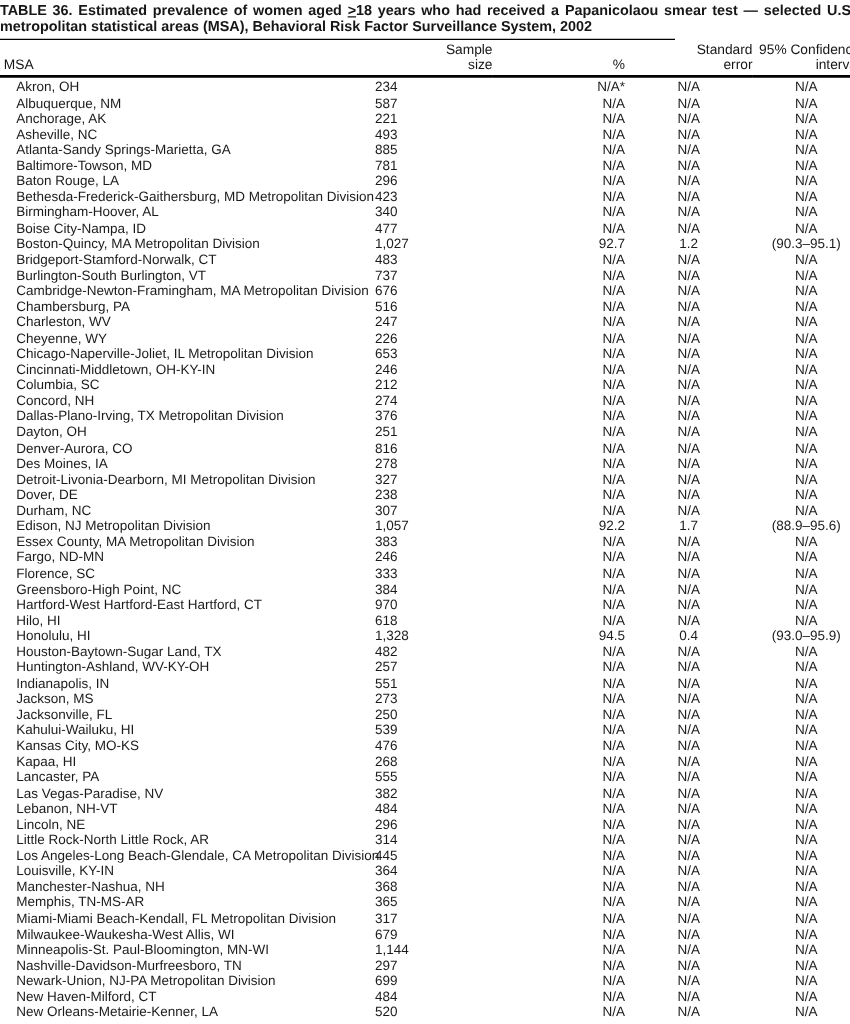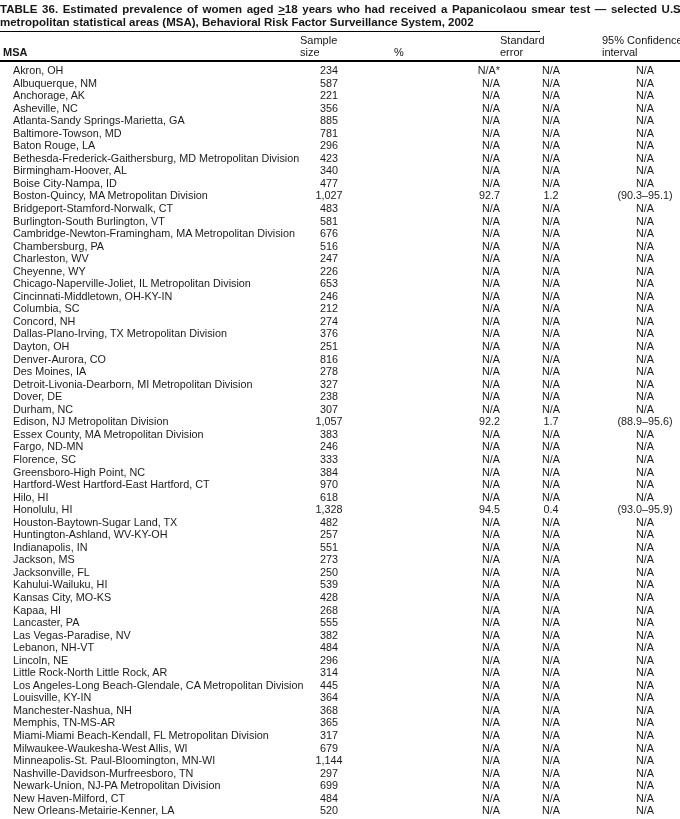--- a/index.html
+++ b/index.html
@@ -28,38 +28,38 @@
     table-layout: fixed;
     border-collapse: collapse;
     width: 688px;
     font-size: 10.8px;
   }
   thead th {
     font-weight: normal;
     font-size: 11px;
     line-height: 11.5px;
     vertical-align: bottom;
-    text-align: left;
+    text-align: right;
     padding: 3px 0 2px 0;
     border-bottom: 2.5px solid #000;
     color: #161616;
   }
-  thead th.h-msa { text-align: left; padding-left: 3px; font-weight: bold; }
+  thead th.h-msa { text-align: left; padding-left: 3px; }
   thead th .hline { white-space: nowrap; }
   tbody { color: #1b1b1b; }
   tbody td {
     height: 12.55px;
     line-height: 12.55px;
     white-space: nowrap;
     overflow: visible;
     padding: 0;
   }
   tbody tr:first-child td { padding-top: 2px; }
   td.c-msa { text-align: left; padding-left: 13px; }
-  td.c-n   { text-align: center; padding-right: 36px; }
+  td.c-n   { text-align: left; padding-right: 36px; }
   td.c-pct { text-align: right; }
   td.c-se  { text-align: center; }
   td.c-ci  { text-align: center; }
 </style>
 </head>
 <body>
 
 <div class="page">
 
   <div class="title-block">
@@ -110,21 +110,21 @@
   </tr>
         <tr>
     <td class="c-msa">Anchorage, AK</td>
     <td class="c-n">221</td>
     <td class="c-pct">N/A</td>
     <td class="c-se">N/A</td>
     <td class="c-ci">N/A</td>
   </tr>
         <tr>
     <td class="c-msa">Asheville, NC</td>
-    <td class="c-n">356</td>
+    <td class="c-n">493</td>
     <td class="c-pct">N/A</td>
     <td class="c-se">N/A</td>
     <td class="c-ci">N/A</td>
   </tr>
         <tr>
     <td class="c-msa">Atlanta-Sandy Springs-Marietta, GA</td>
     <td class="c-n">885</td>
     <td class="c-pct">N/A</td>
     <td class="c-se">N/A</td>
     <td class="c-ci">N/A</td>
@@ -173,21 +173,21 @@
   </tr>
         <tr>
     <td class="c-msa">Bridgeport-Stamford-Norwalk, CT</td>
     <td class="c-n">483</td>
     <td class="c-pct">N/A</td>
     <td class="c-se">N/A</td>
     <td class="c-ci">N/A</td>
   </tr>
         <tr>
     <td class="c-msa">Burlington-South Burlington, VT</td>
-    <td class="c-n">581</td>
+    <td class="c-n">737</td>
     <td class="c-pct">N/A</td>
     <td class="c-se">N/A</td>
     <td class="c-ci">N/A</td>
   </tr>
         <tr>
     <td class="c-msa">Cambridge-Newton-Framingham, MA Metropolitan Division</td>
     <td class="c-n">676</td>
     <td class="c-pct">N/A</td>
     <td class="c-se">N/A</td>
     <td class="c-ci">N/A</td>
@@ -383,21 +383,21 @@
   </tr>
         <tr>
     <td class="c-msa">Kahului-Wailuku, HI</td>
     <td class="c-n">539</td>
     <td class="c-pct">N/A</td>
     <td class="c-se">N/A</td>
     <td class="c-ci">N/A</td>
   </tr>
         <tr>
     <td class="c-msa">Kansas City, MO-KS</td>
-    <td class="c-n">428</td>
+    <td class="c-n">476</td>
     <td class="c-pct">N/A</td>
     <td class="c-se">N/A</td>
     <td class="c-ci">N/A</td>
   </tr>
         <tr>
     <td class="c-msa">Kapaa, HI</td>
     <td class="c-n">268</td>
     <td class="c-pct">N/A</td>
     <td class="c-se">N/A</td>
     <td class="c-ci">N/A</td>

